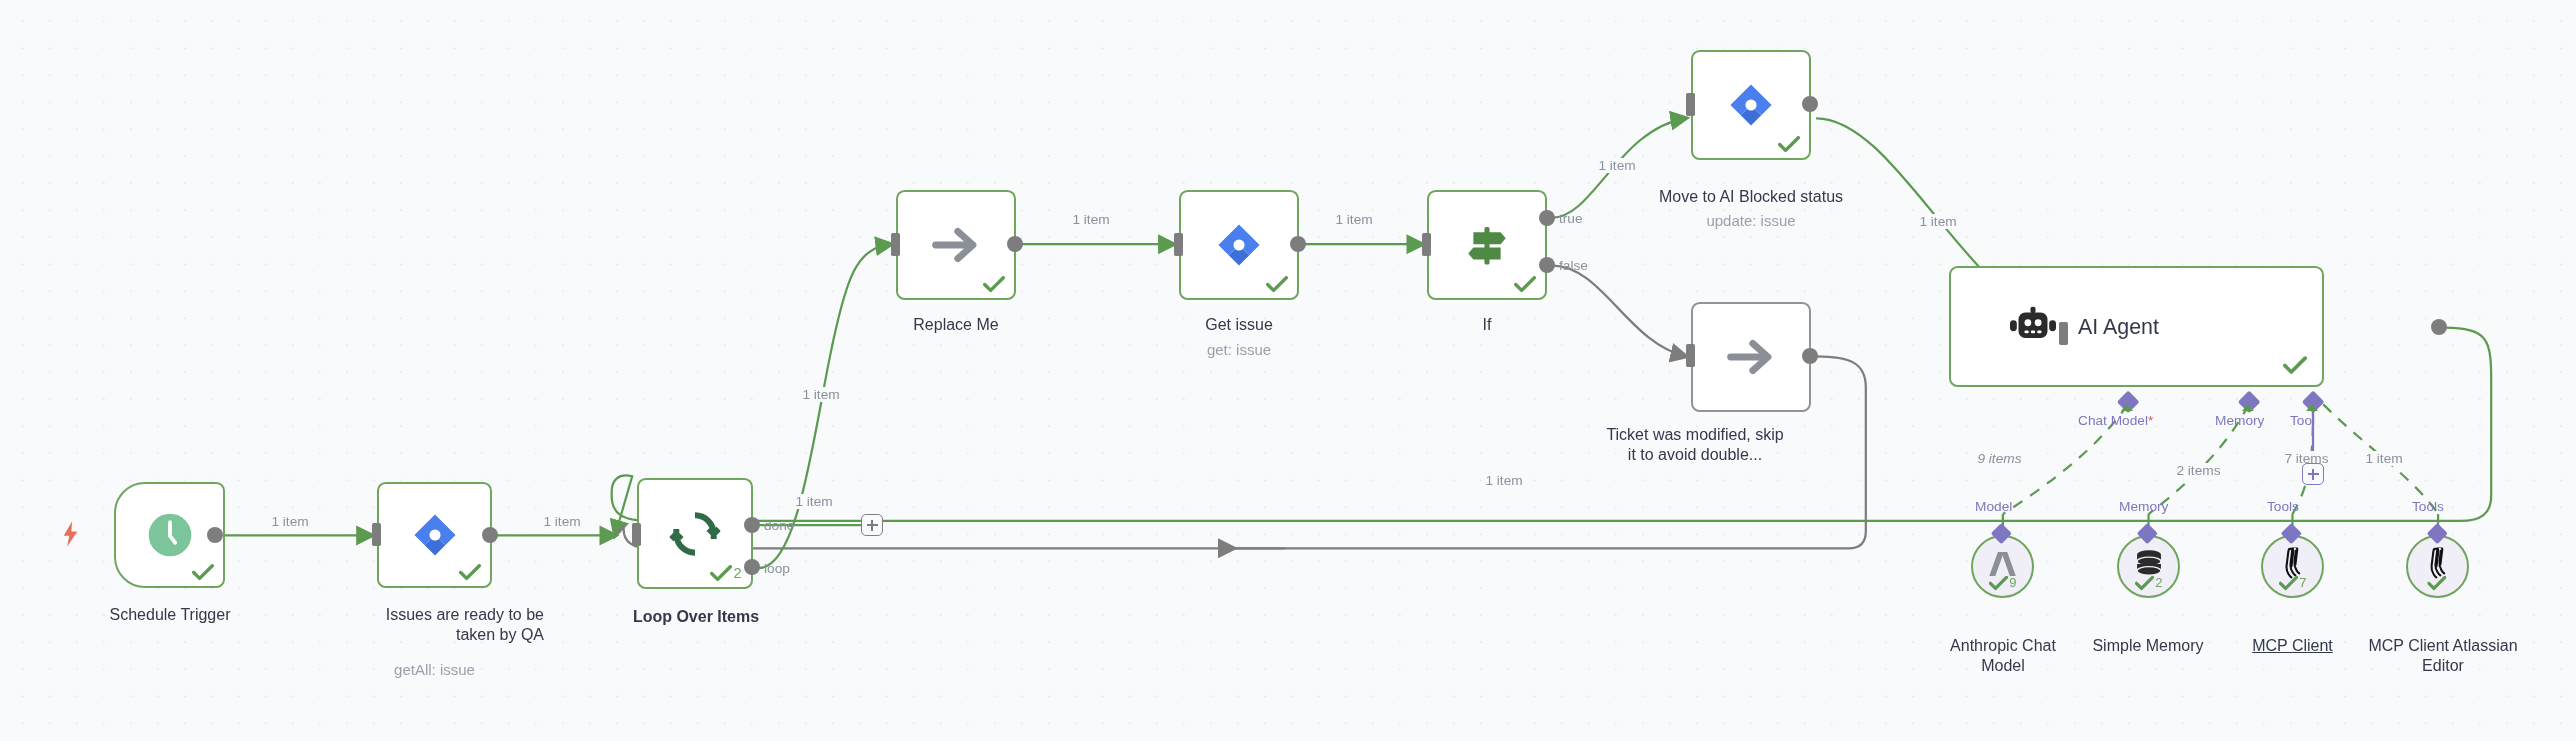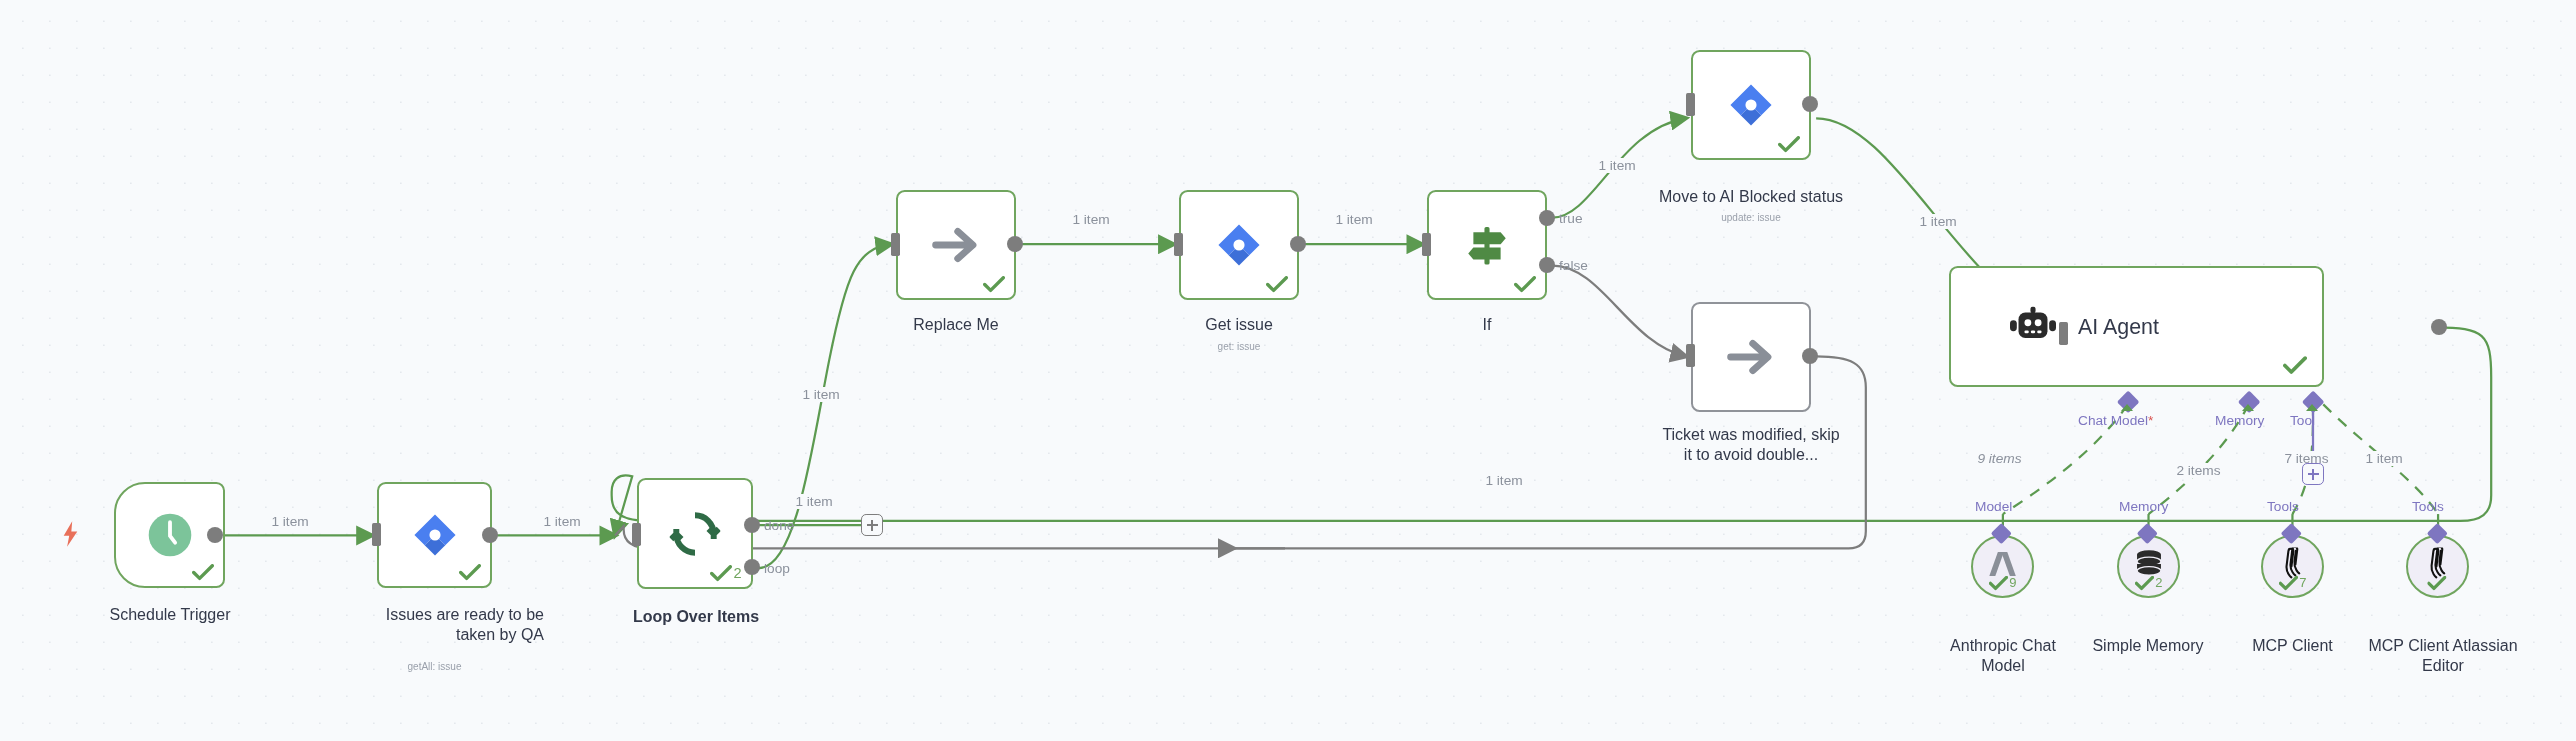--- a/index.html
+++ b/index.html
@@ -53,21 +53,21 @@
     color: #33394a;
     font-size: 16px;
     line-height: 1.25;
     z-index: 4;
     white-space: pre-line;
   }
   .nsub {
     position: absolute;
     text-align: center;
     color: #9aa0ab;
-    font-size: 10px;
+    font-size: 15px;
     line-height: 1.2;
     z-index: 4;
   }
 
   
   .out-dot {
     position: absolute;
     width: 16.3px; height: 16.3px;
     border-radius: 50%;
     background: #7d7d7d;
@@ -380,21 +380,21 @@
 
   <div class="node gray" style="left:1691px; top:302px; width:120px; height:110px;">
     <span class="nicon">
       <svg width="51" height="38" viewBox="0 0 60 44">
         <path d="M6,22 L48,22 M32,6 L50,22 L32,38" stroke="#8a8f98" stroke-width="8" fill="none" stroke-linecap="round" stroke-linejoin="round"></path>
       </svg>
     </span>
   </div>
   <div class="in-rect" style="left:1686px; top:344px;"></div>
   <div class="out-dot" style="left:1802px; top:348px;"></div>
-  <div class="nlabel" style="left:1624px; top:425px; width:254px;">Ticket was modified, skip
+  <div class="nlabel" style="left:1568px; top:425px; width:254px;">Ticket was modified, skip
 it to avoid double...</div>
 
   <div class="node wide" style="left:1949px; top:266px; width:375px; height:121px;">
     <span class="nicon" style="left:82px; top:50%; transform:translate(-50%,-50%);">
       <svg width="46" height="41" viewBox="0 0 54 48">
         <rect x="24" y="0" width="6" height="8" rx="3" fill="#2b2b2b"></rect>
         <rect x="10" y="7" width="34" height="30" rx="8" fill="#2b2b2b"></rect>
         <rect x="0" y="16" width="8" height="13" rx="4" fill="#2b2b2b"></rect>
         <rect x="46" y="16" width="8" height="13" rx="4" fill="#2b2b2b"></rect>
         <circle cx="21" cy="19" r="4" fill="#fff"></circle>
@@ -480,21 +480,21 @@
     </span>
     <span class="check">
       <svg width="19" height="14.6" viewBox="0 0 26 20">
           <path d="M2,10 L9,17 L24,2" stroke="#5c9a50" stroke-width="4.5" fill="none" stroke-linecap="round" stroke-linejoin="round"></path>
         </svg>
       <span class="cnum" style="font-size:13px;">7</span>
     </span>
   </div>
   <div class="diamond" style="left:2284px; top:526px; width:14.6px; height:14.6px;"></div>
   <div class="conn-label" style="left:2267px; top:499px;">Tools</div>
-  <div class="nlabel" style="left:2224px; top:636px; width:137px;">MCP Client</div>
+  <div class="nlabel" style="left:2224px; top:636px; width:137px;text-decoration:underline;">MCP Client</div>
 
   <div class="subnode" style="left:2406px; top:535px;">
     <span class="nicon">
       <svg width="33" height="33" viewBox="0 0 38 38">
         <g stroke="#111" stroke-width="2.4" fill="none" stroke-linecap="round" stroke-linejoin="round" transform="rotate(-38 19 19)">
           <path d="M8,30 C8,30 6,22 12,16 L24,4 C27,1 31,5 28,8 L16,20"></path>
           <path d="M13,31 C13,31 11,23 17,17 L29,5 C32,2 36,6 33,9 L21,21"></path>
           <path d="M18,32 C18,32 16,24 22,18 L31,9"></path>
         </g>
       </svg>

